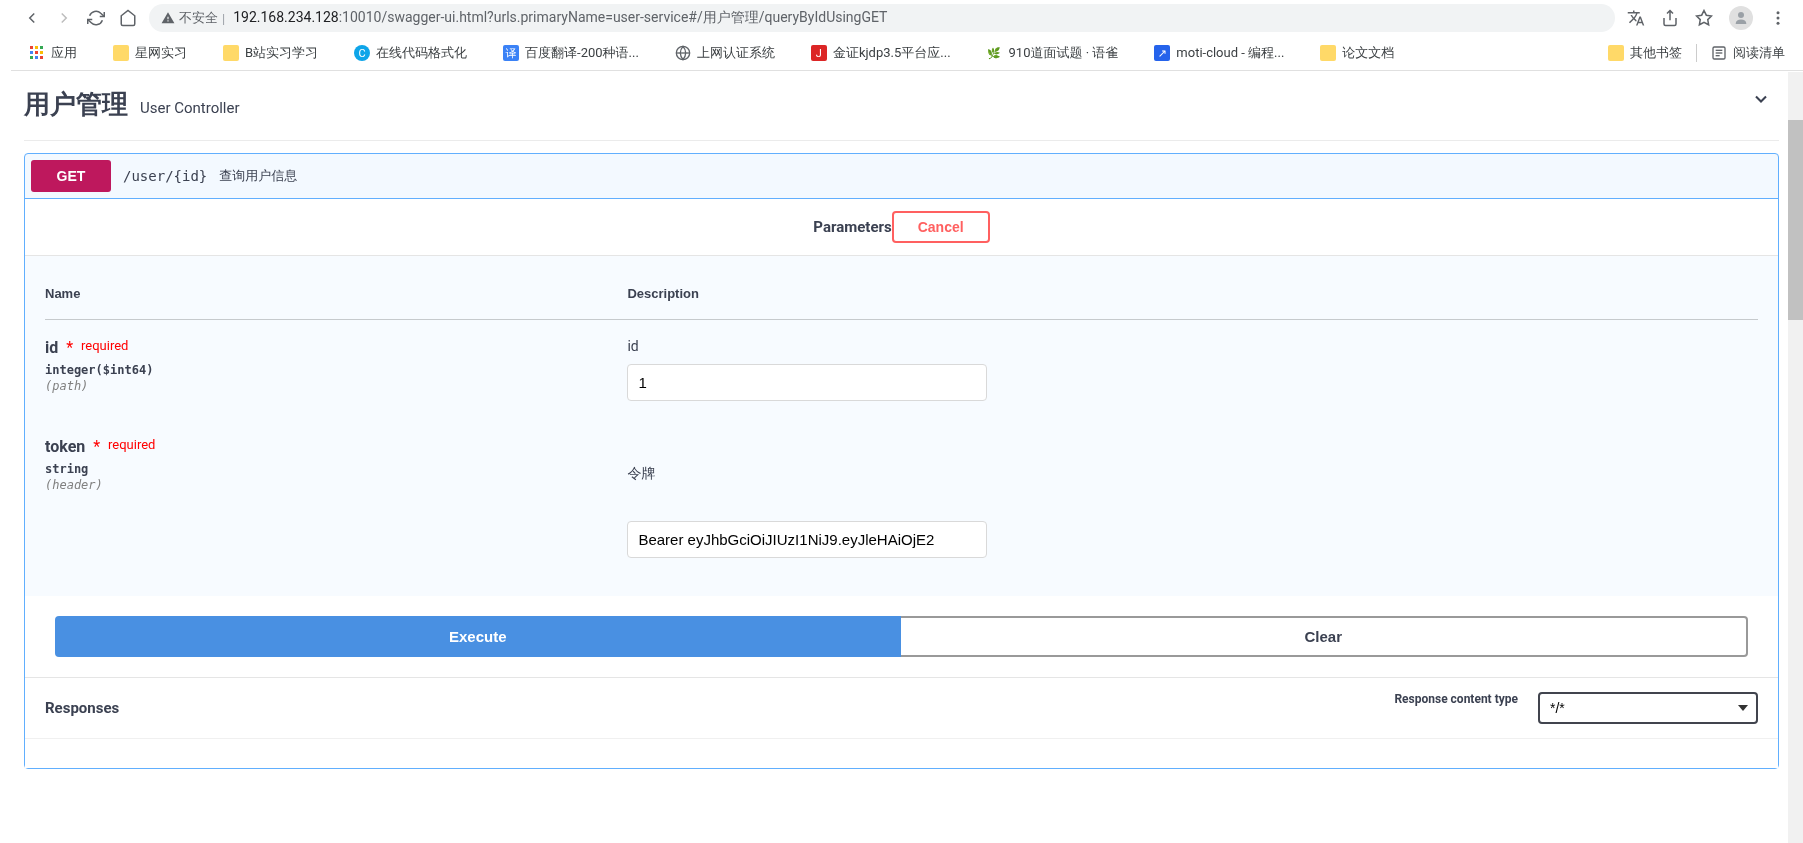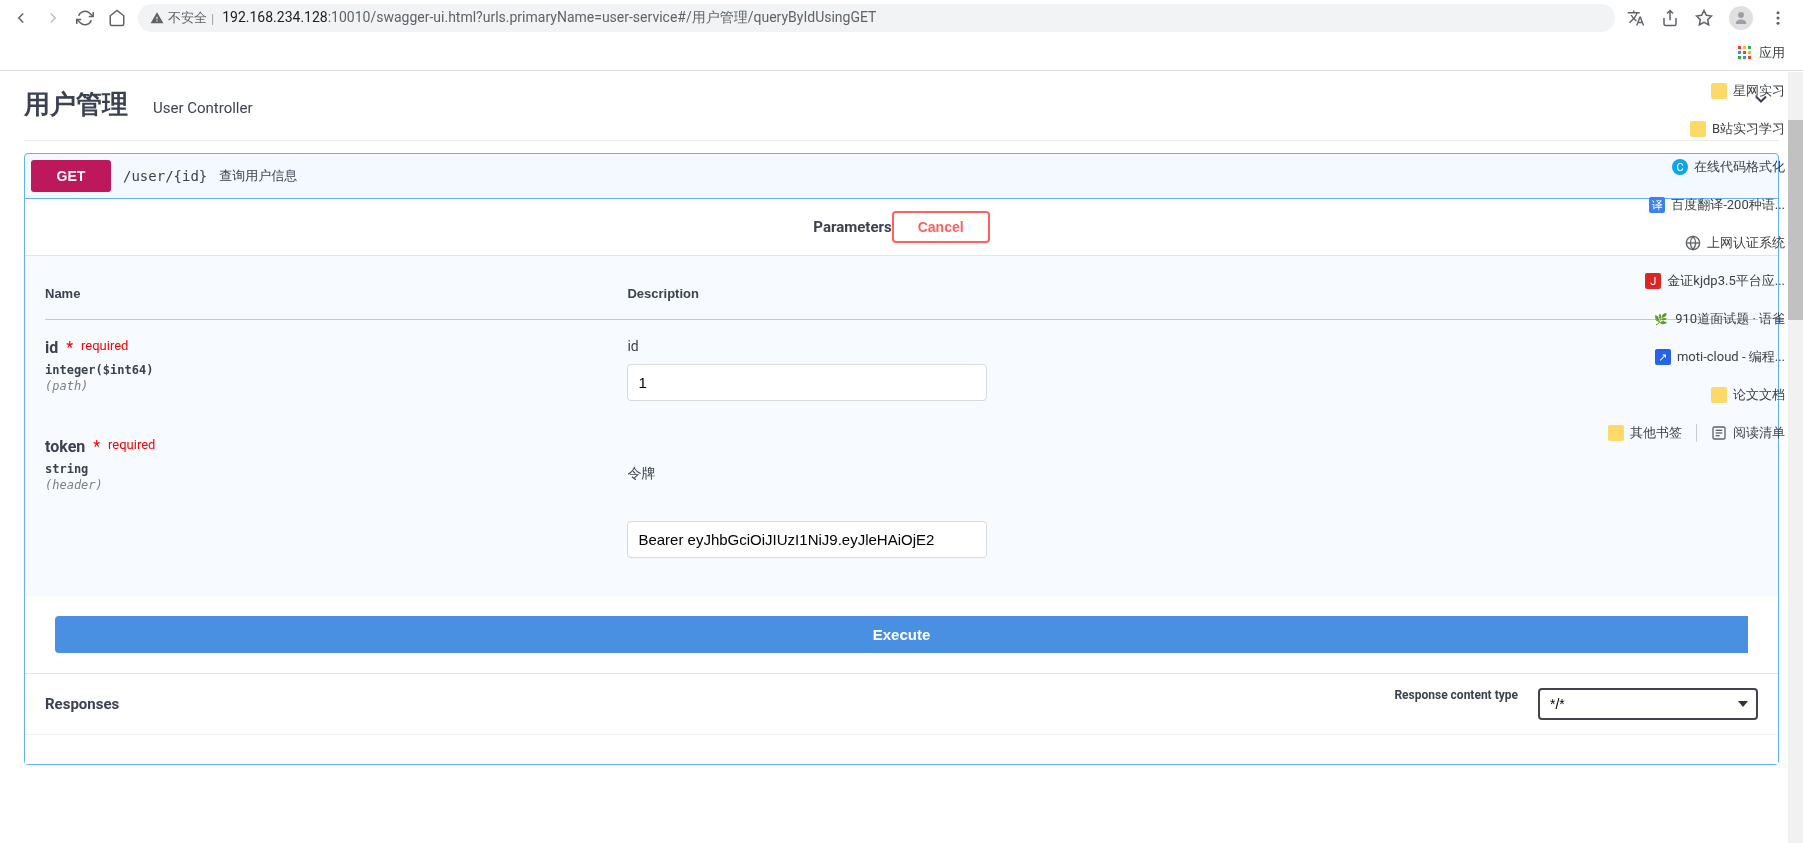--- a/index.html
+++ b/index.html
@@ -1,43 +1,43 @@
 <!DOCTYPE html>
 <html><head>
   <meta charset="utf-8">
   <style>
     * { margin: 0; padding: 0; box-sizing: border-box; }
     body { font-family: -apple-system, BlinkMacSystemFont, "Segoe UI", Roboto, sans-serif; background: #fff; }
     
     
-    .browser-chrome { border-bottom: 1px solid #e0e0e0; }
+    .browser-chrome { border-bottom: 1px solid #e0e0e0; margin-left: 11px; }
     .url-bar { display: flex; align-items: center; padding: 4px 8px; height: 36px; gap: 12px; }
     .nav-controls { display: flex; align-items: center; gap: 14px; padding-left: 4px; }
     .nav-btn { color: #5f6368; cursor: pointer; display: flex; align-items: center; }
     .nav-btn.disabled { color: #bdbdbd; }
     .url-field-wrap { flex: 1; display: flex; align-items: center; background: #f1f3f4; border-radius: 16px; padding: 4px 12px; height: 28px; gap: 8px; }
     .insecure { color: #5f6368; font-size: 13px; display: flex; align-items: center; gap: 4px; }
     .url-text { color: #202124; font-size: 14px; flex: 1; white-space: nowrap; overflow: hidden; }
     .url-host { color: #202124; }
     .url-rest { color: #5f6368; }
     .toolbar-icons { display: flex; align-items: center; gap: 16px; padding-right: 8px; color: #5f6368; }
     .avatar { width: 24px; height: 24px; border-radius: 50%; background: #e0e0e0; display: flex; align-items: center; justify-content: center; }
     
-    .bookmarks-bar { display: flex; align-items: flex-end; padding: 4px 12px; height: 34px; gap: 12px; font-size: 13px; color: #3c4043; flex-direction: column; }
+    .bookmarks-bar { display: flex; align-items: flex-end; padding: 4px 12px; height: 34px; gap: 24px; font-size: 13px; color: #3c4043; }
     .bookmark-item { display: flex; align-items: center; gap: 6px; padding: 4px 6px; cursor: pointer; border-radius: 4px; white-space: nowrap; }
     .bookmark-icon { width: 16px; height: 16px; display: flex; align-items: center; justify-content: center; font-size: 11px; border-radius: 2px; }
     .folder-icon { background: #ffd968; }
     .bookmarks-right { margin-left: auto; display: flex; align-items: center; gap: 8px; }
     .divider { width: 1px; height: 18px; background: #ccc; }
 
     
     .swagger { padding: 0 24px; }
     .tag-header { display: flex; align-items: baseline; padding: 16px 0 18px; border-bottom: 1px solid rgba(0,0,0,0.08); position: relative; }
     .tag-name { font-size: 26px; font-weight: 700; color: #3b4151; font-family: sans-serif; }
-    .tag-desc { font-size: 15px; color: #3b4151; margin-left: 25px; }
+    .tag-desc { font-size: 15px; color: #3b4151; margin-left: 12px; }
     .tag-toggle { position: absolute; right: 8px; top: 18px; cursor: pointer; }
 
     .opblock { border: 1px solid #61affe; border-radius: 4px; background: rgba(97,175,254,0.08); margin-top: 12px; }
     .opblock-summary { display: flex; align-items: center; padding: 6px; gap: 12px; cursor: pointer; }
     .method-badge { background: #be185d; color: #fff; font-weight: 700; font-size: 14px; padding: 8px 0; width: 80px; text-align: center; border-radius: 3px; font-family: sans-serif; }
     .path { font-size: 14px; font-weight: 400; color: #3b4151; font-family: monospace; }
     .op-desc { font-size: 13px; color: #3b4151; }
 
     .opblock-body { border-top: 1px solid #61affe; background: #fff; }
     .params-header { display: flex; align-items: center; justify-content: center; padding: 12px 20px; border-bottom: 1px solid rgba(0,0,0,0.1); }
@@ -292,20 +292,21 @@
                 <div style="height:28px"></div>
                 <input class="param-input" value="Bearer eyJhbGciOiJIUzI1NiJ9.eyJleHAiOjE2" style="">
               </td>
             </tr>
           </tbody>
         </table>
       </div>
 
       <div class="exec-row">
         <button class="execute-btn">Execute</button>
+        <button class="clear-btn">Clear</button>
       </div>
 
       <div class="responses-header">
         <span class="responses-title">Responses</span>
         <div class="content-type-wrap">
           <span class="content-type-label">Response content type</span>
           <div class="select-wrap">
             <select class="content-type-select">
               <option>*/*</option>
             </select>

